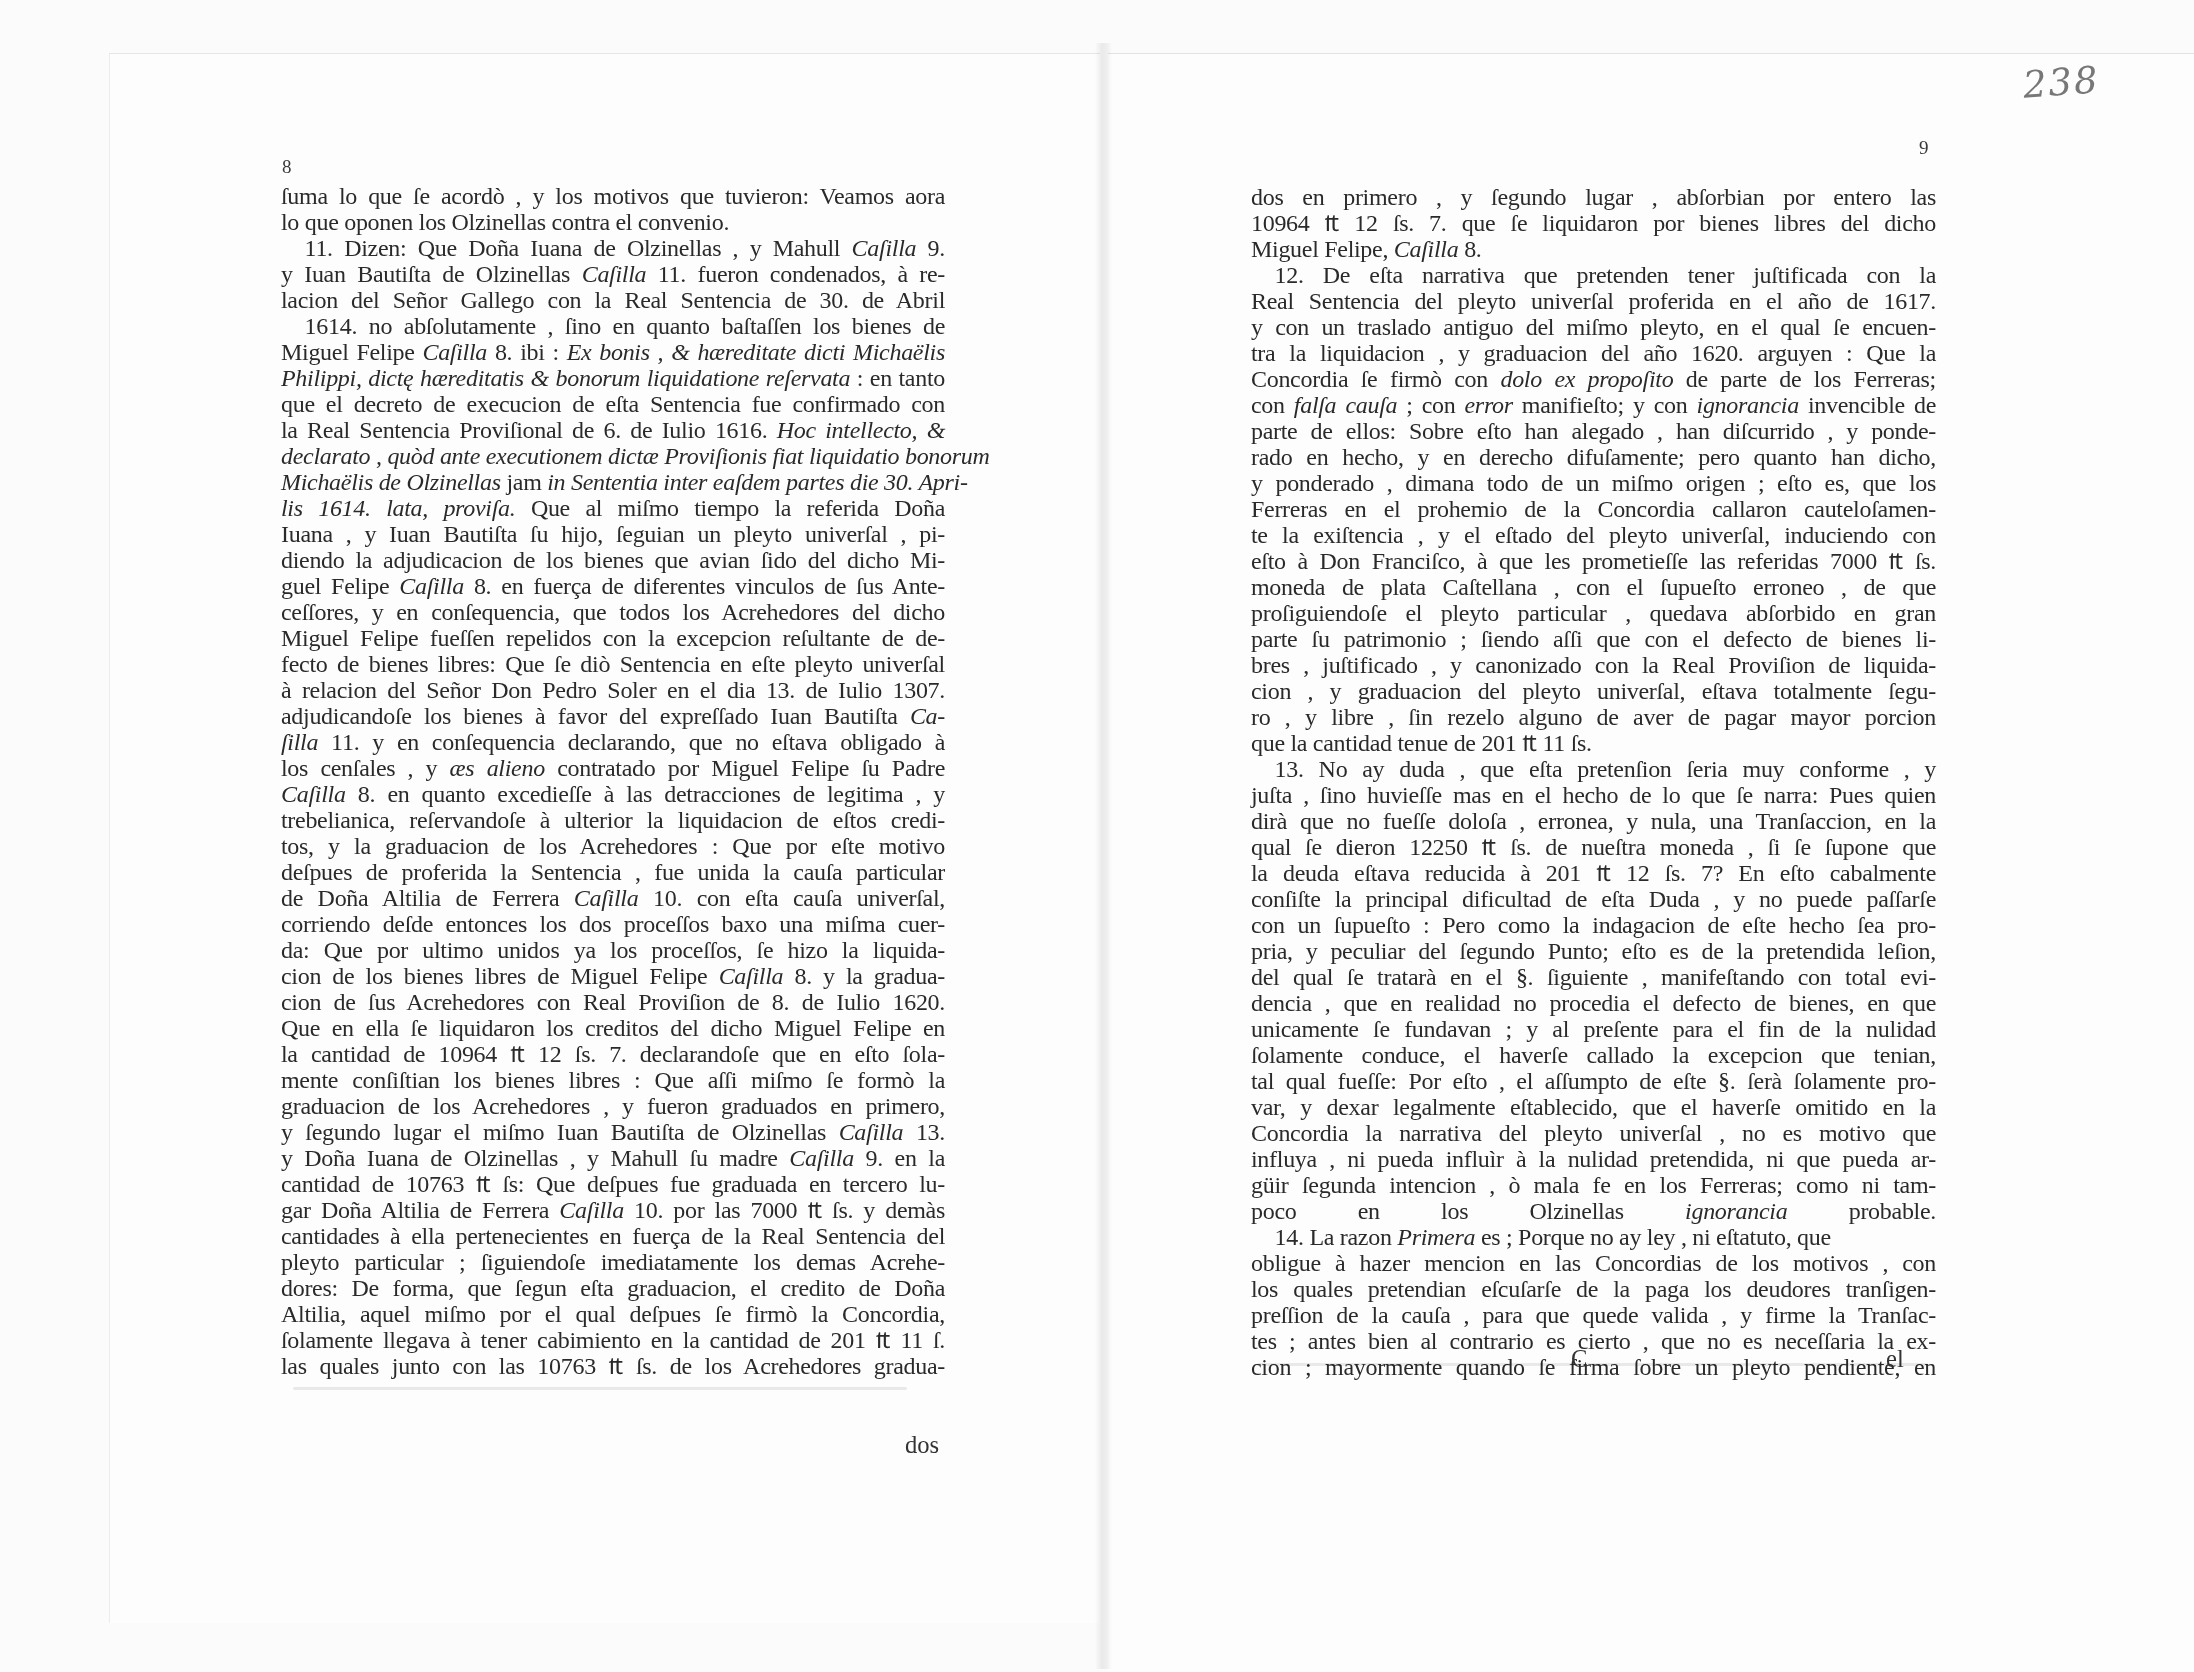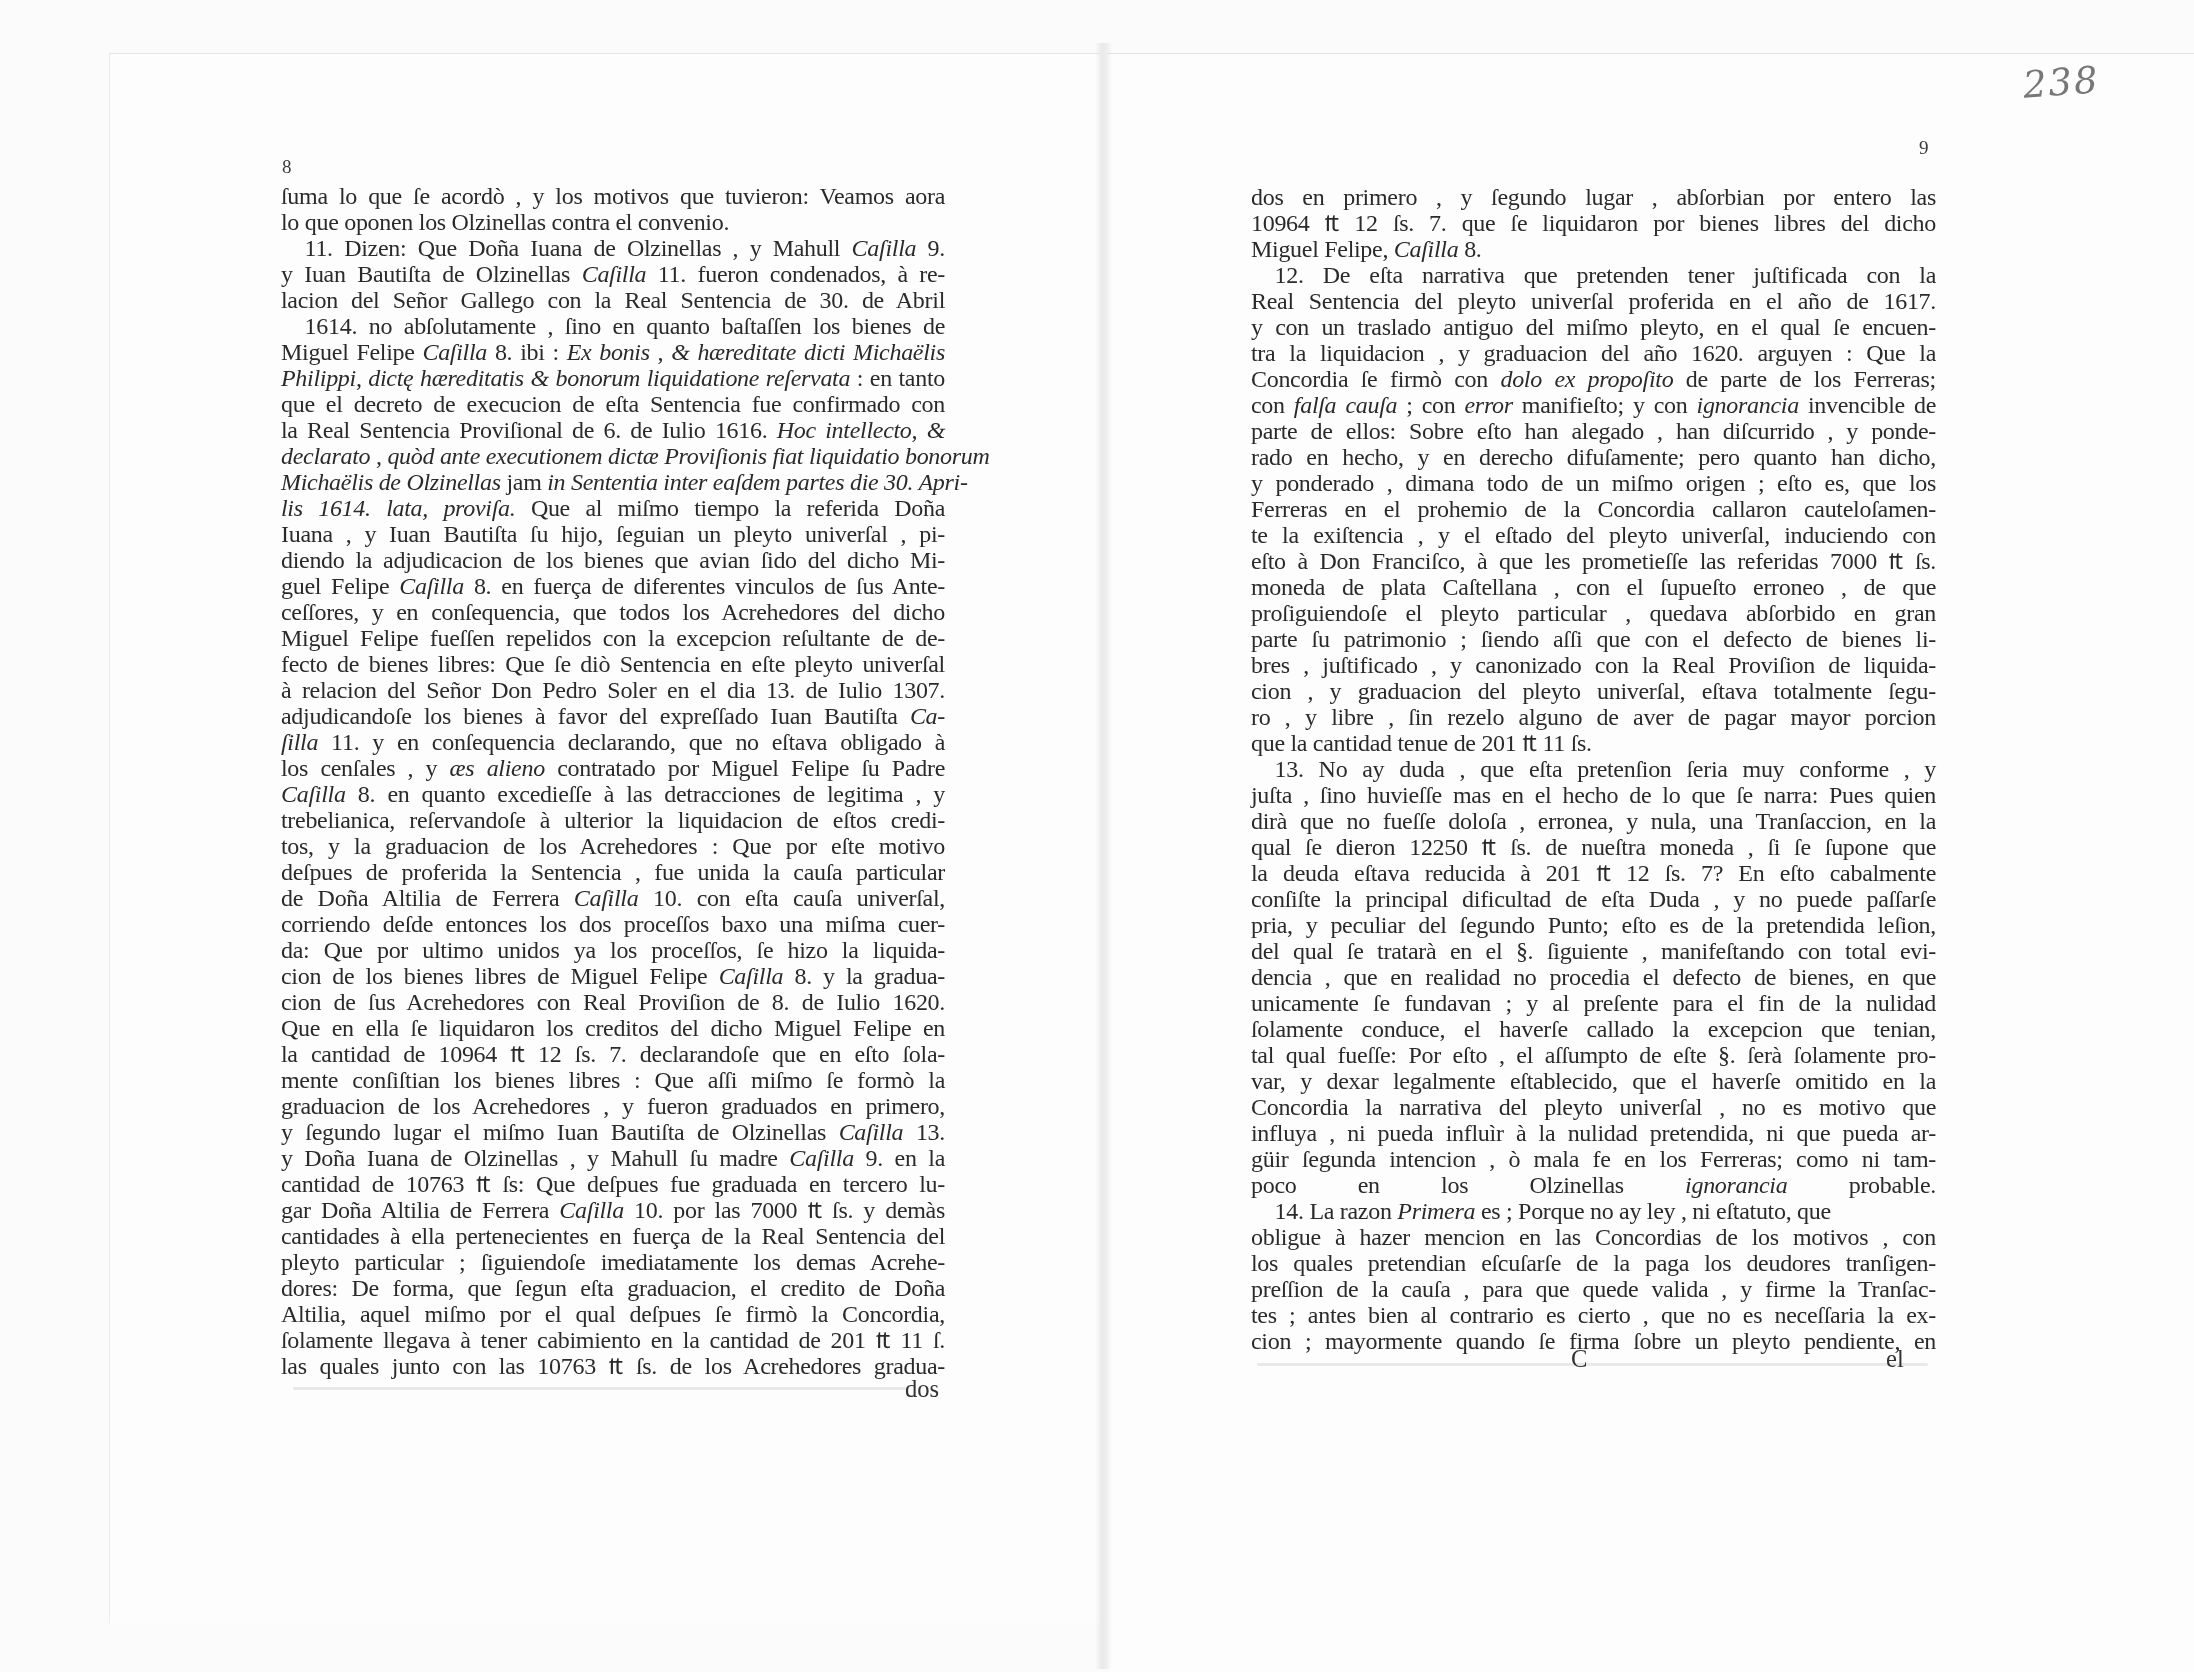--- a/index.html
+++ b/index.html
@@ -134,38 +134,39 @@
     <span class="line">bres , juſtificado , y canonizado con la Real Proviſion de liquida-</span>
     <span class="line">cion , y graduacion del pleyto univerſal, eſtava totalmente ſegu-</span>
     <span class="line">ro , y libre , ſin rezelo alguno de aver de pagar mayor porcion</span>
     <span class="line last">que la cantidad tenue de 201 ₶ 11 ſs.</span>
     <span class="line indent">13.   No ay duda , que eſta pretenſion ſeria muy conforme , y</span>
     <span class="line">juſta , ſino huvieſſe mas en el hecho de lo que ſe narra: Pues quien</span>
     <span class="line">dirà que no fueſſe doloſa , erronea, y nula, una Tranſaccion, en la</span>
     <span class="line">qual ſe dieron 12250 ₶ ſs. de nueſtra moneda , ſi ſe ſupone que</span>
     <span class="line">la deuda eſtava reducida à 201 ₶ 12 ſs. 7? En eſto cabalmente</span>
     <span class="line">conſiſte la principal dificultad de eſta Duda , y no puede paſſarſe</span>
+    <span class="line">con un ſupueſto : Pero como la indagacion de eſte hecho ſea pro-</span>
     <span class="line">pria, y peculiar del ſegundo Punto; eſto es de la pretendida leſion,</span>
     <span class="line">del qual ſe tratarà en el §. ſiguiente , manifeſtando con total evi-</span>
     <span class="line">dencia , que en realidad no procedia el defecto de bienes, en que</span>
     <span class="line">unicamente ſe fundavan ; y al preſente para el fin de la nulidad</span>
     <span class="line">ſolamente conduce, el haverſe callado la excepcion que tenian,</span>
     <span class="line">tal qual fueſſe: Por eſto , el aſſumpto de eſte §. ſerà ſolamente pro-</span>
     <span class="line">var, y dexar legalmente eſtablecido, que el haverſe omitido en la</span>
     <span class="line">Concordia la narrativa del pleyto univerſal , no es motivo que</span>
     <span class="line">influya , ni pueda influìr à la nulidad pretendida, ni que pueda ar-</span>
     <span class="line">güir ſegunda intencion , ò mala fe en los Ferreras; como ni tam-</span>
     <span class="line">poco en los Olzinellas <i>ignorancia</i> probable.</span>
     <span class="line last indent">14.   La razon <i>Primera</i> es ; Porque no ay ley , ni eſtatuto, que</span>
     <span class="line">obligue à hazer mencion en las Concordias de los motivos , con</span>
     <span class="line">los quales pretendian eſcuſarſe de la paga los deudores tranſigen-</span>
     <span class="line">preſſion de la cauſa , para que quede valida , y firme la Tranſac-</span>
     <span class="line">tes ; antes bien al contrario es cierto , que no es neceſſaria la ex-</span>
     <span class="line">cion ; mayormente quando ſe firma ſobre un pleyto pendiente, en</span>
   </div>
 
-<div class="footer-sig" style="left:905px; top:1375px;">dos</div>
+<div class="footer-sig" style="left:905px; top:1431px;">dos</div>
 <div class="footer-sig" style="left:1571px; top:1345px;">C</div>
 <div class="footer-sig" style="left:1886px; top:1345px;">el</div>
 
 <div class="smudge" style="left:293px; top:1387px; width:614px;"></div>
 <div class="smudge" style="left:1257px; top:1363px; width:671px;"></div>
 
 
 </body></html>

